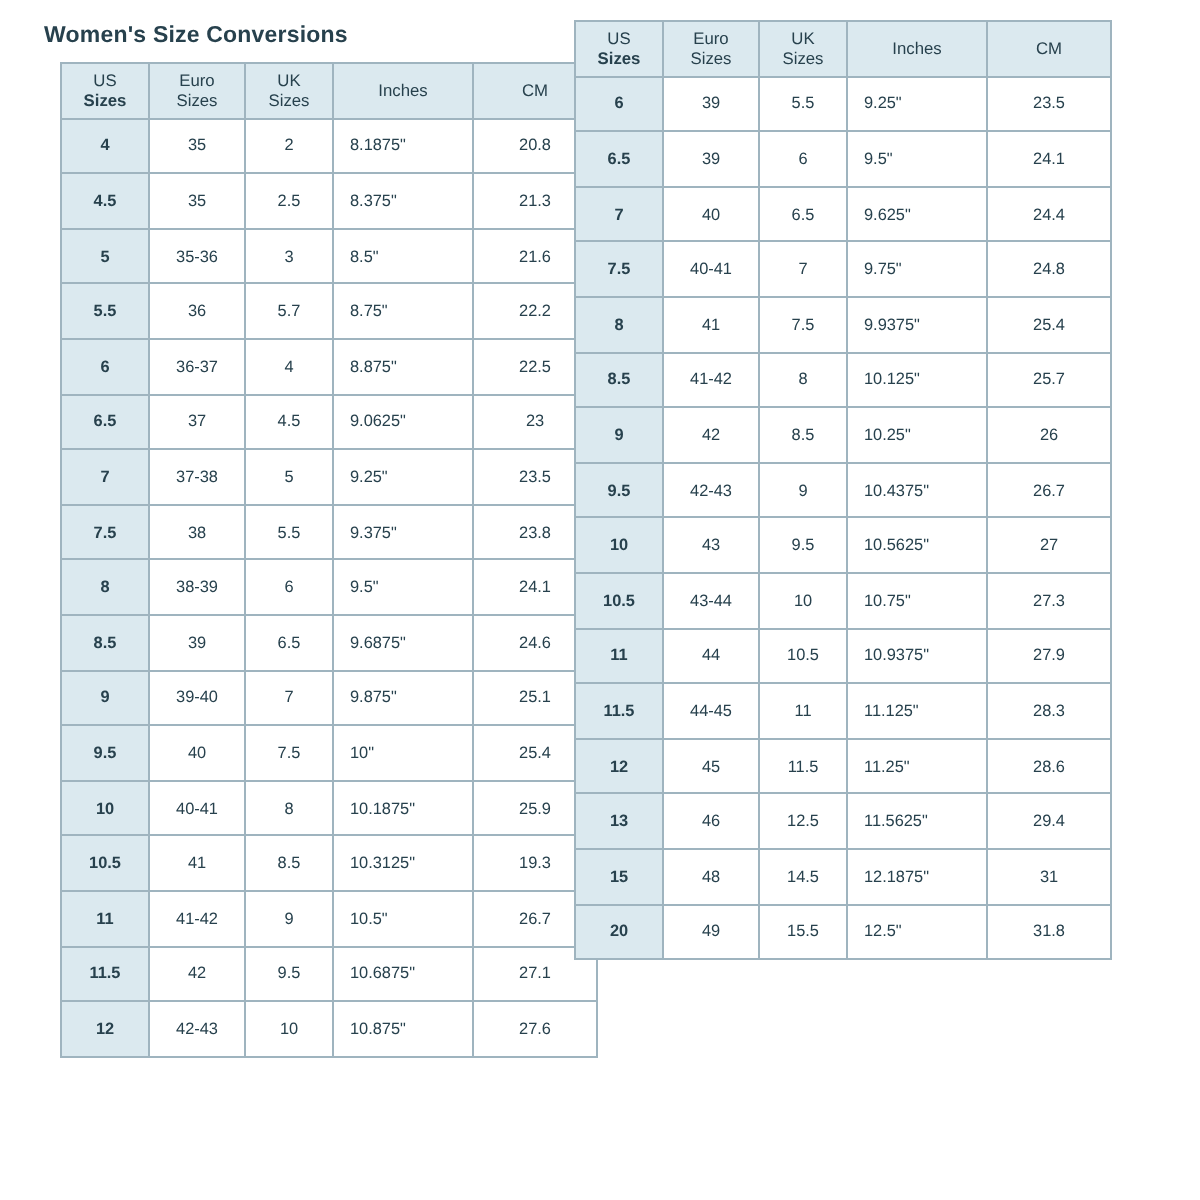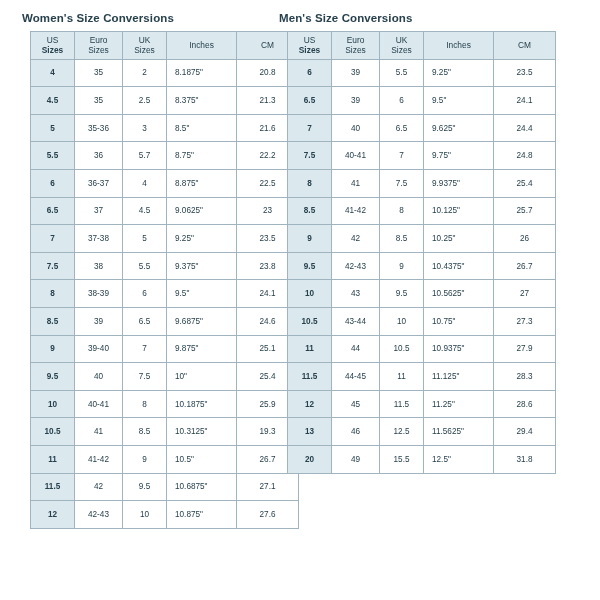--- a/index.html
+++ b/index.html
@@ -242,21 +242,20 @@
             <td class="euro-col">42-43</td>
             <td class="uk-col">10</td>
             <td class="in-col">10.875"</td>
             <td class="cm-col">27.6</td>
           </tr>
         </tbody>
     </table>
   </div>
 
   <div class="panel">
-    <div class="panel-title">Men's Size Conversions</div>
     <table class="size-table">
       <colgroup>
         <col class="c-us">
           <col class="c-euro">
           <col class="c-uk">
           <col class="c-in">
           <col class="c-cm">
       </colgroup>
       <thead>
         <tr>
@@ -373,20 +372,27 @@
             <td class="cm-col">28.6</td>
           </tr>
           <tr>
             <td class="us-col">13</td>
             <td class="euro-col">46</td>
             <td class="uk-col">12.5</td>
             <td class="in-col">11.5625"</td>
             <td class="cm-col">29.4</td>
           </tr>
           <tr>
+            <td class="us-col">15</td>
+            <td class="euro-col">48</td>
+            <td class="uk-col">14.5</td>
+            <td class="in-col">12.1875"</td>
+            <td class="cm-col">31</td>
+          </tr>
+          <tr>
             <td class="us-col">20</td>
             <td class="euro-col">49</td>
             <td class="uk-col">15.5</td>
             <td class="in-col">12.5"</td>
             <td class="cm-col">31.8</td>
           </tr>
         </tbody>
     </table>
   </div>
 

